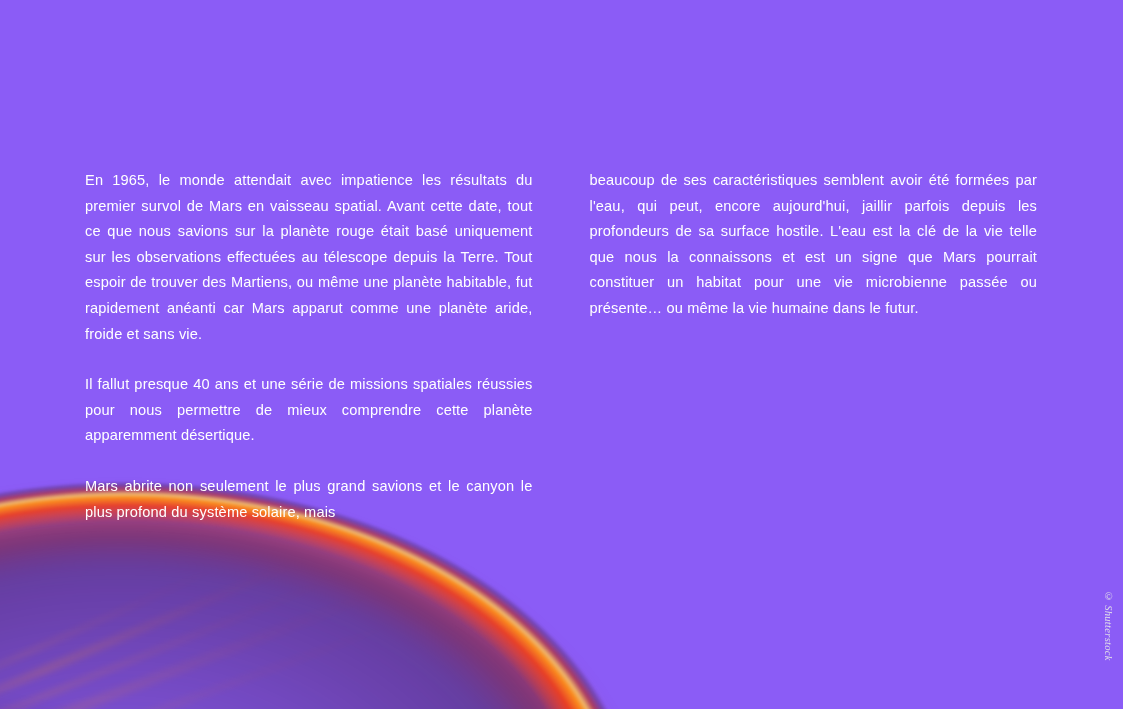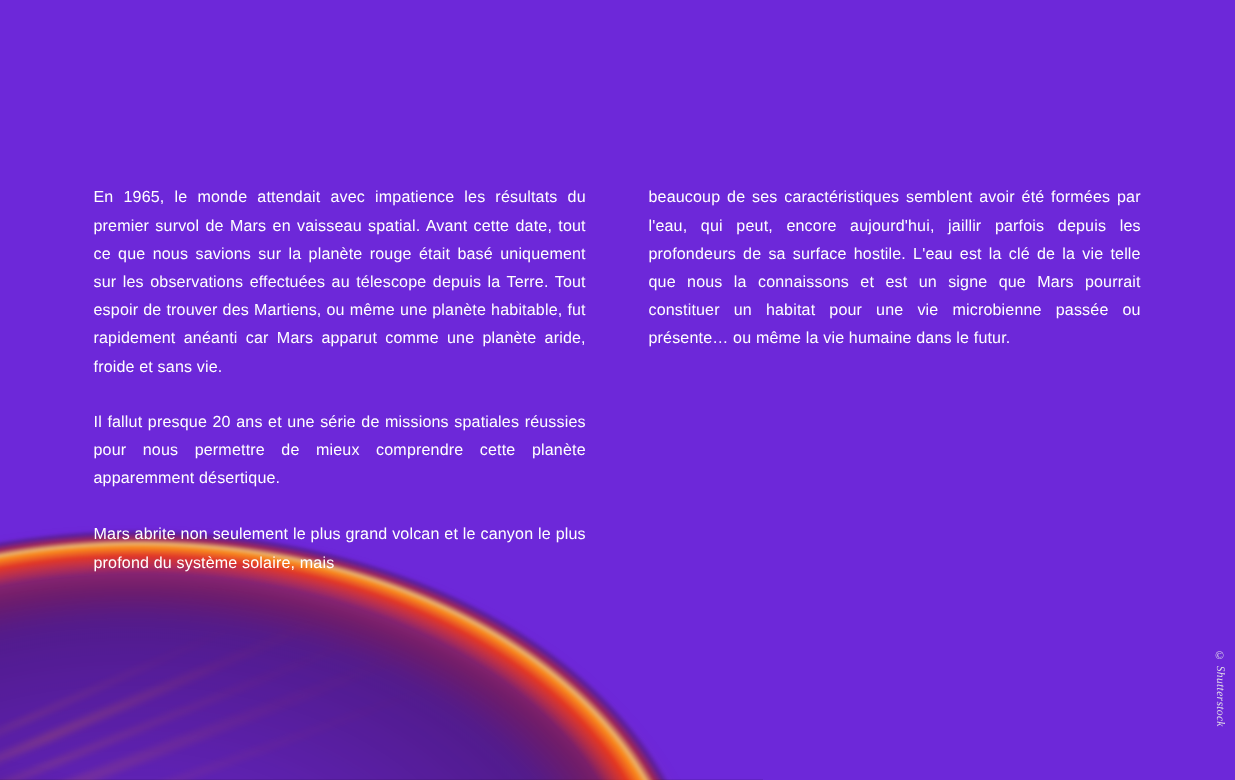--- a/index.html
+++ b/index.html
@@ -11,21 +11,21 @@
     width: 1123px;
     height: 709px;
     overflow: hidden;
     font-family: "Liberation Sans", sans-serif;
     position: relative;
   }
 
   #page {
     position: absolute;
     inset: 0;
-    background: #6d28d9;
+    background: #8b5cf6;
     overflow: hidden;
   }
 
   
   .art-layer {
     position: absolute;
     left: -60px;
     bottom: -140px;
     width: 760px;
     height: 420px;
@@ -144,22 +144,22 @@
     <div class="streak s1"></div>
     <div class="streak s2"></div>
     <div class="streak s3"></div>
     <div class="streak s4"></div>
   </div>
 
   <div class="columns">
 
     <div class="col col-left">
       <p class="para">En 1965, le monde attendait avec impatience les résultats du premier survol de Mars en vaisseau spatial. Avant cette date, tout ce que nous savions sur la planète rouge était basé uniquement sur les observations effectuées au télescope depuis la Terre. Tout espoir de trouver des Martiens, ou même une planète habitable, fut rapidement anéanti car Mars apparut comme une planète aride, froide et sans vie.</p>
-      <p class="para">Il fallut presque 20 ans et une série de missions spatiales réussies pour nous permettre de mieux comprendre cette planète apparemment désertique.</p>
-      <p class="para">Mars abrite non seulement le plus grand volcan et le canyon le plus profond du système solaire, mais</p>
+      <p class="para">Il fallut presque 40 ans et une série de missions spatiales réussies pour nous permettre de mieux comprendre cette planète apparemment désertique.</p>
+      <p class="para">Mars abrite non seulement le plus grand savions et le canyon le plus profond du système solaire, mais</p>
     </div>
 
     <div class="col col-right">
       <p class="para">beaucoup de ses caractéristiques semblent avoir été formées par l'eau, qui peut, encore aujourd'hui, jaillir parfois depuis les profondeurs de sa surface hostile. L'eau est la clé de la vie telle que nous la connaissons et est un signe que Mars pourrait constituer un habitat pour une vie microbienne passée ou présente… ou même la vie humaine dans le futur.</p>
     </div>
 
   </div>
 
   <div class="credit">© Shutterstock</div>
 

